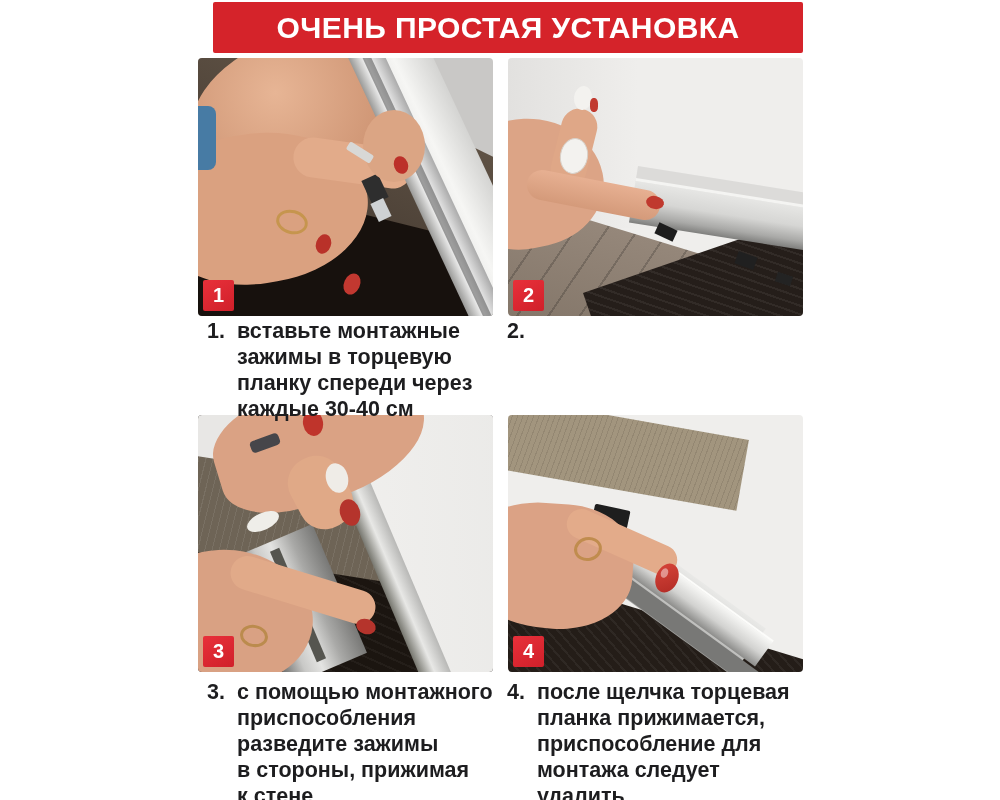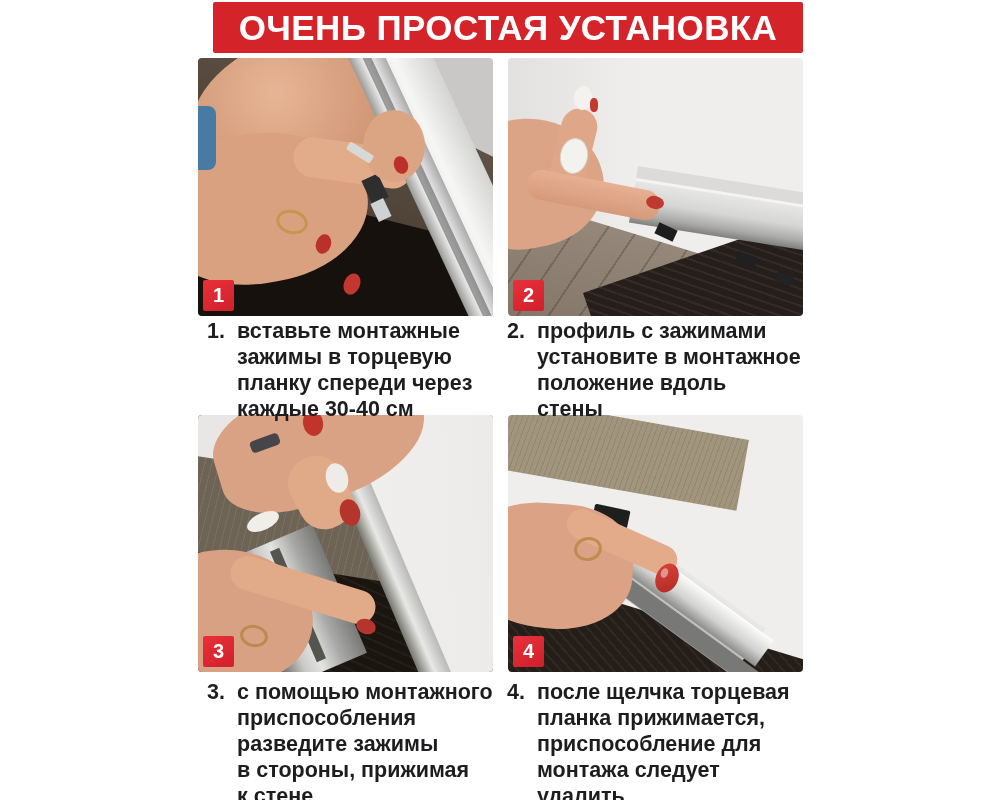--- a/index.html
+++ b/index.html
@@ -3,21 +3,21 @@
 <meta charset="utf-8">
 <style>
   html,body{margin:0;padding:0;background:#fff;}
   .canvas{position:relative;width:1000px;height:800px;background:#ffffff;overflow:hidden;
           font-family:"Liberation Sans",sans-serif;}
 
   
   .banner{position:absolute;left:213px;top:2px;width:590px;height:51px;
           background:var(--banner-red,#d5232a);display:flex;align-items:center;justify-content:center;
           border-radius:2px;}
-  .banner h1{margin:0;color:#fff;font-size:35px;font-weight:bold;letter-spacing:.4px;white-space:nowrap;}
+  .banner h1{margin:0;color:#fff;font-size:30px;font-weight:bold;letter-spacing:.4px;white-space:nowrap;}
 
   
   .photo{position:absolute;width:295px;overflow:hidden;border-radius:4px;}
   .ph1{left:198px;top:58px;height:258px;background:#c9c8c6;}
   .ph2{left:508px;top:58px;height:258px;background:#efeeec;}
   .ph3{left:198px;top:415px;height:257px;background:#1b1510;}
   .ph4{left:508px;top:415px;height:257px;background:#efeeec;}
   .photo > div{position:absolute;}
 
   
@@ -221,24 +221,20 @@
 
   <div class="caption cap1">
     <span class="cap-num">1.</span>
     <span class="cap-text">вставьте монтажные
 зажимы в торцевую
 планку спереди через
 каждые 30-40 см</span>
   </div>
   <div class="caption cap2">
     <span class="cap-num">2.</span>
-    <span class="cap-text">профиль с зажимами
-установите в монтажное
-положение вдоль
-стены</span>
   </div>
   <div class="caption cap3">
     <span class="cap-num">3.</span>
     <span class="cap-text">с помощью монтажного
 приспособления
 разведите зажимы
 в стороны, прижимая
 к стене</span>
   </div>
   <div class="caption cap4">

